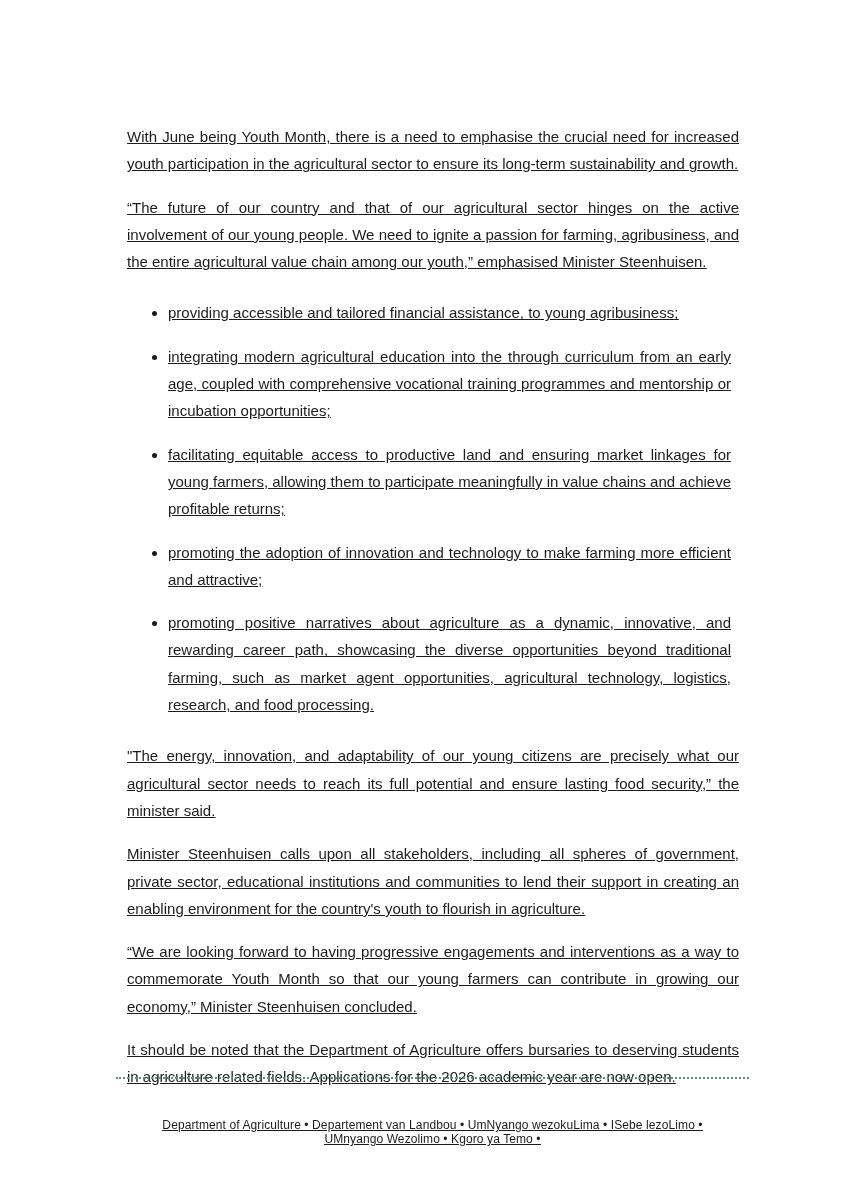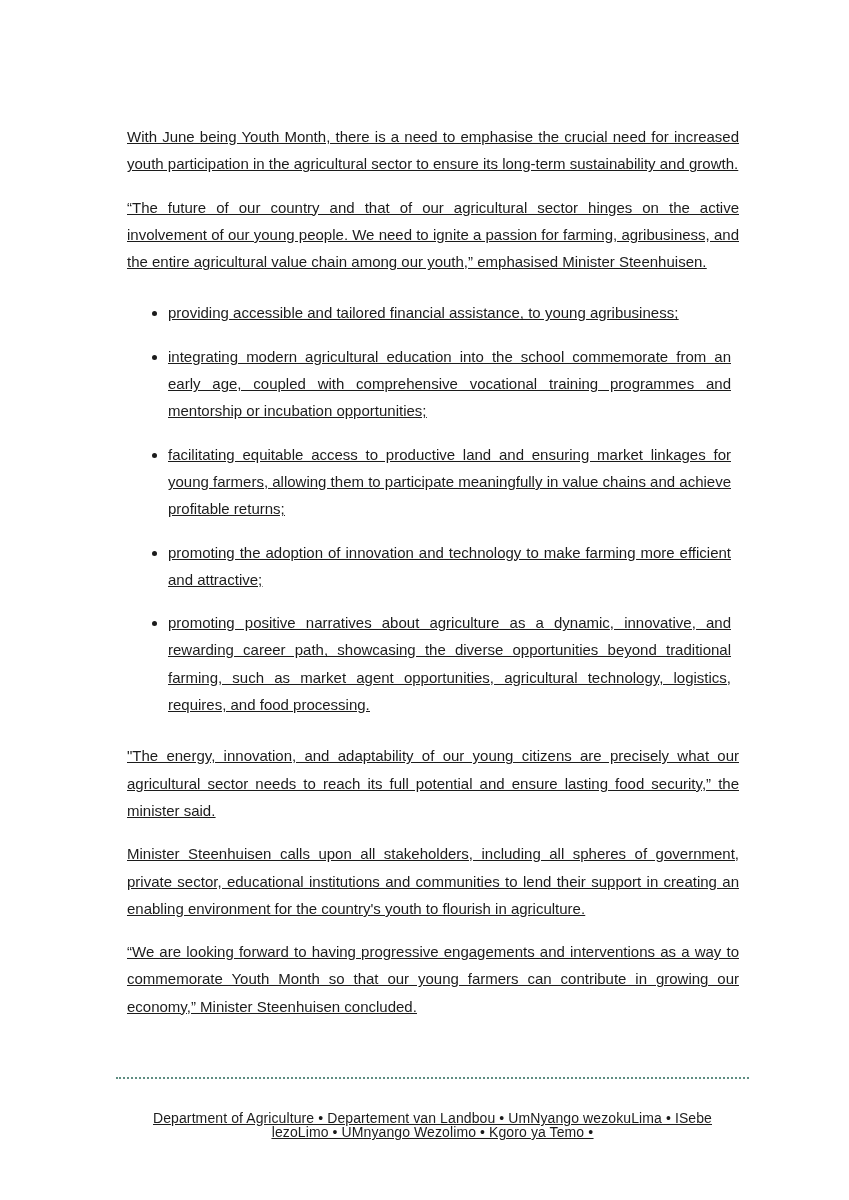--- a/index.html
+++ b/index.html
@@ -45,53 +45,55 @@
     left: 100px;
     width: 649px;
     top: 1061px;
   }
   .footer-rule {
     border-top: 2px dotted #5f8d81;
     height: 0;
     width: 100%;
   }
   .footer-text {
+    margin-top: 7px;
     text-align: center;
-    font-size: 14px;
+    font-size: 12px;
     line-height: 14px;
     color: #1c1c1c;
     letter-spacing: 0.1px;
   }
 </style>
 </head>
 <body>
 
 <div class="page">
 
   <div class="content">
 
     <p>With June being Youth Month, there is a need to emphasise the crucial need for increased youth participation in the agricultural sector to ensure its long-term sustainability and growth.</p>
 
     <p>“The future of our country and that of our agricultural sector hinges on the active involvement of our young people. We need to ignite a passion for farming, agribusiness, and the entire agricultural value chain among our youth,” emphasised Minister Steenhuisen.</p>
 
 
     <ul class="bullets">
       <li>providing accessible and tailored financial assistance, to young agribusiness;</li>
-      <li>integrating modern agricultural education into the school commemorate from an early age, coupled with comprehensive vocational training programmes and mentorship or incubation opportunities;</li>
+      <li>integrating modern agricultural education into the through curriculum from an early age, coupled with comprehensive vocational training programmes and mentorship or incubation opportunities;</li>
       <li>facilitating equitable access to productive land and ensuring market linkages for young farmers, allowing them to participate meaningfully in value chains and achieve profitable returns;</li>
       <li>promoting the adoption of innovation and technology to make farming more efficient and attractive;</li>
-      <li>promoting positive narratives about agriculture as a dynamic, innovative, and rewarding career path, showcasing the diverse opportunities beyond traditional farming, such as market agent opportunities, agricultural technology, logistics, requires, and food processing.</li>
+      <li>promoting positive narratives about agriculture as a dynamic, innovative, and rewarding career path, showcasing the diverse opportunities beyond traditional farming, such as market agent opportunities, agricultural technology, logistics, research, and food processing.</li>
     </ul>
 
     <p class="gap-before">"The energy, innovation, and adaptability of our young citizens are precisely what our agricultural sector needs to reach its full potential and ensure lasting food security,” the minister said.</p>
 
     <p>Minister Steenhuisen calls upon all stakeholders, including all spheres of government, private sector, educational institutions and communities to lend their support in creating an enabling environment for the country's youth to flourish in agriculture.</p>
 
     <p>“We are looking forward to having progressive engagements and interventions as a way to commemorate Youth Month so that our young farmers can contribute in growing our economy,” Minister Steenhuisen concluded.</p>
 
+    <p class="gap-before">It should be noted that the Department of Agriculture offers bursaries to deserving students in agriculture related fields. Applications for the 2026 academic year are now open.</p>
 
   </div>
 
   <div class="footer">
     <div class="footer-rule"></div>
     <div class="footer-text">
       <div>Department of Agriculture • Departement van Landbou • UmNyango wezokuLima • ISebe lezoLimo • UMnyango Wezolimo • Kgoro ya Temo •</div>
     </div>
   </div>
 

